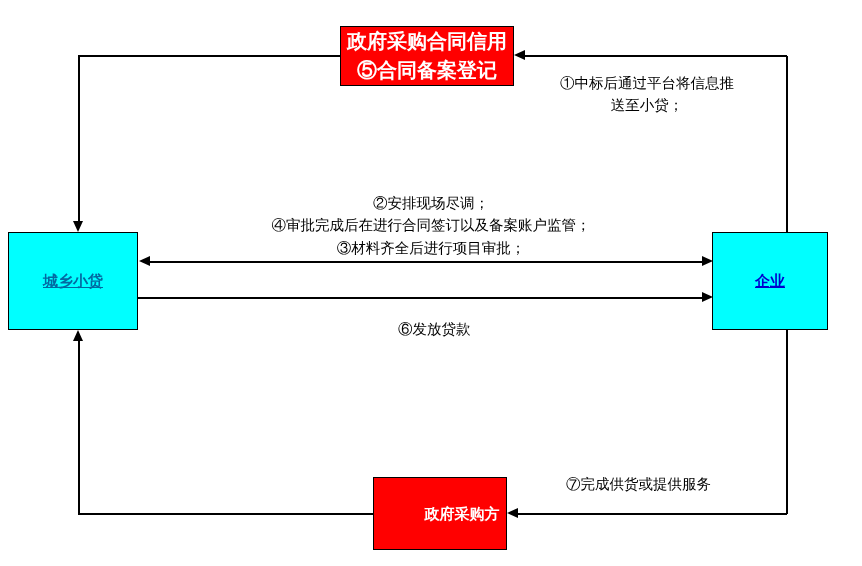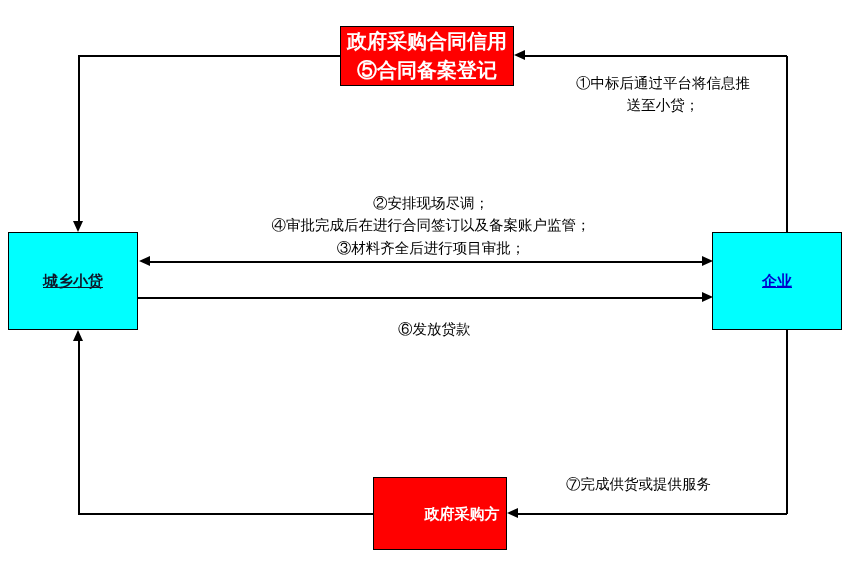--- a/index.html
+++ b/index.html
@@ -34,32 +34,32 @@
     background: #ff0000;
     color: #ffffff;
     left: 340px;
     top: 26px;
     width: 174px;
     height: 60px;
     font-size: 20px;
   }
   .node.bank {
     background: #00ffff;
-    color: #0f172a;
+    color: #0369a1;
     left: 8px;
     top: 232px;
     width: 130px;
     height: 98px;
   }
   .node.enterprise {
     background: #00ffff;
     color: #0000cc;
     left: 712px;
     top: 232px;
-    width: 130px;
+    width: 116px;
     height: 98px;
   }
   .node.government {
     background: #ff0000;
     color: #ffffff;
     left: 373px;
     top: 477px;
     width: 134px;
     height: 73px;
     padding-left: 48px;
@@ -113,21 +113,21 @@
     color: #000000;
     line-height: 1.55;
     white-space: nowrap;
   }
   .label.block {
     white-space: normal;
     text-align: center;
   }
   .label.center { text-align: center; }
 
-  #lbl-1 { left: 572px; top: 72px; width: 182px; }
+  #lbl-1 { left: 556px; top: 72px; width: 182px; }
   #lbl-5 { left: 110px; top: 85px; }
   #lbl-mid { left: 232px; top: 192px; width: 398px; }
   #lbl-6 { left: 398px; top: 318px; }
   #lbl-7 { left: 566px; top: 473px; }
   #lbl-8 { left: 132px; top: 477px; width: 218px; }
 </style>
 </head>
 <body>
 
 <div id="canvas">

